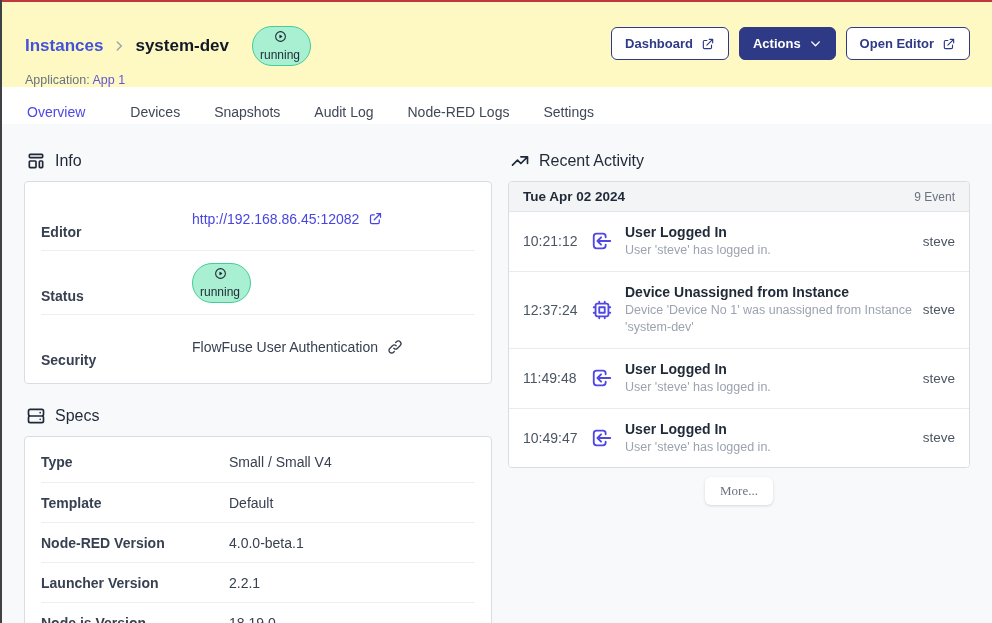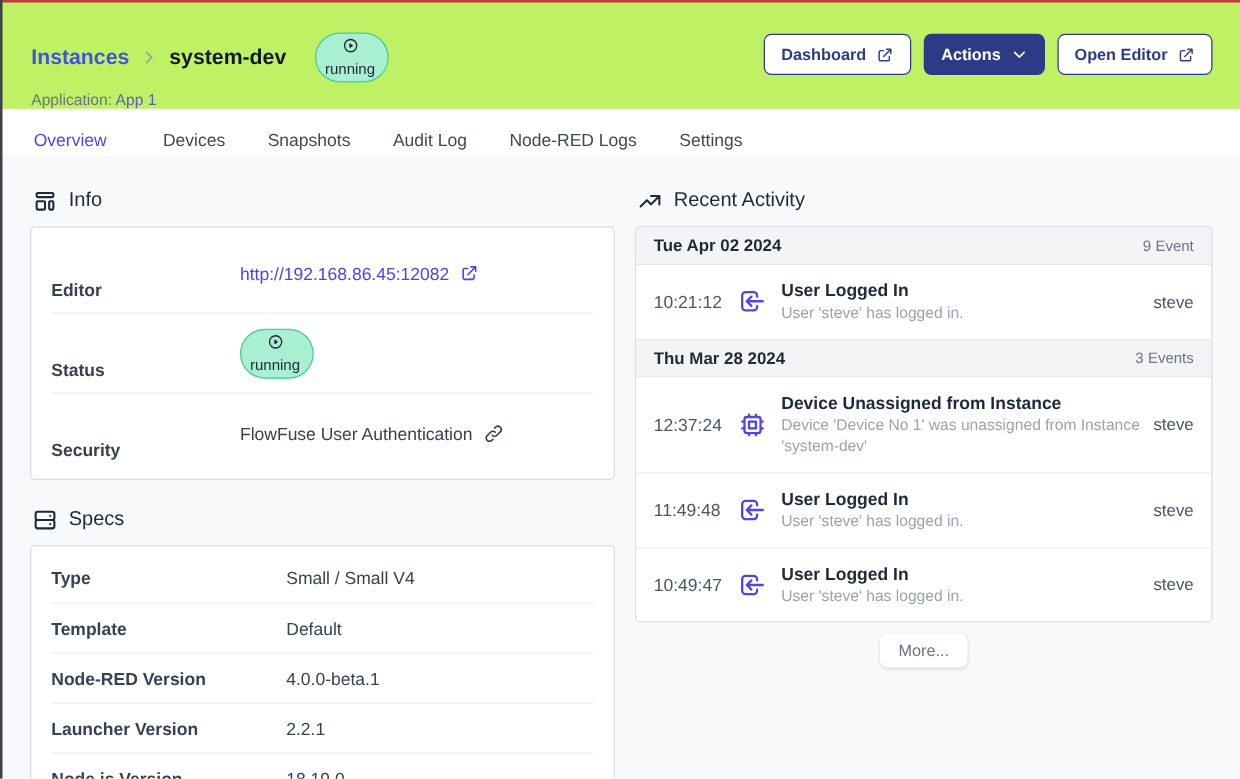--- a/index.html
+++ b/index.html
@@ -8,21 +8,21 @@
     font-family: "Liberation Sans", sans-serif;
     background: #ffffff;
     position: relative;
     overflow: hidden;
     color: #1F2937;
   }
   .top-line { position: absolute; top: 0; left: 0; right: 0; height: 2px; background: var(--top-bar-red, #C2383F); z-index: 20; }
   .left-line { position: absolute; top: 0; left: 0; bottom: 0; width: 2px; background: #3F4245; z-index: 20; }
 
   
-  .header { padding: 26px 40px 0 25px; position: relative; background: #bef264; }
+  .header { padding: 26px 40px 0 25px; position: relative; background: #fef9c3; }
   .breadcrumb { display: flex; align-items: center; gap: 9px; }
   .crumb-parent { color: var(--breadcrumb-link, #4353D9); font-weight: 700; font-size: 17px; text-decoration: none; cursor: pointer; }
   .crumb-sep-icon { width: 14px; height: 14px; color: #9CA3AF; }
   .crumb-current { color: #111827; font-weight: 700; font-size: 17px; }
   .badge {
     display: inline-flex; align-items: center; gap: 5px;
     background: var(--badge-bg, #A9EFD1); border: 1px solid var(--badge-border, #43CD99);
     border-radius: 999px; padding: 3px 10px 3px 7px;
     font-size: 12px; color: #1F2937; flex-direction: column;
   }
@@ -84,21 +84,21 @@
   .event:last-child { border-bottom: none; }
   .ev-time { width: 64px; flex: none; color: #4B5563; font-size: 14px; }
   .ev-icon { flex: none; width: 22px; height: 22px; margin: 0 12px 0 4px; color: var(--accent-indigo, #4F46E5); }
   .ev-body { flex: 1; min-width: 0; padding-right: 10px; }
   .ev-title { font-size: 14px; font-weight: 700; color: #1F2937; }
   .ev-desc { font-size: 12.5px; color: #9CA3AF; margin-top: 2px; line-height: 1.35; }
   .ev-user { flex: none; color: #4B5563; font-size: 13.5px; }
 
   .more-btn {
     display: block; margin: 9px auto 0; background: #fff; border: none; border-radius: 6px;
-    padding: 6px 15px; font-size: 13px; color: #6B7280; cursor: pointer; font-family: Liberation Sans, sans-serif;
+    padding: 6px 15px; font-size: 13px; color: #6B7280; cursor: pointer; font-family: Liberation Serif, serif;
     box-shadow: 0 1px 3px rgba(0,0,0,0.14);
   }
 </style>
 </head>
 <body>
 
 <div class="top-line"></div>
 <div class="left-line"></div>
 
 <div class="header">
@@ -252,24 +252,20 @@
           <span class="ev-time">10:21:12</span>
           <svg viewBox="0 0 24 24" fill="none" stroke="currentColor" stroke-width="2" stroke-linecap="round" stroke-linejoin="round" class="ev-icon">
             <path d="M11 16l-4-4m0 0l4-4m-4 4h14m-5 4v1a3 3 0 01-3 3H6a3 3 0 01-3-3V7a3 3 0 013-3h7a3 3 0 013 3v1"></path>
           </svg>
           <div class="ev-body">
             <div class="ev-title">User Logged In</div>
             <div class="ev-desc">User 'steve' has logged in.</div>
           </div>
           <span class="ev-user">steve</span>
         </div>
-        <div class="group-head">
-          <span class="group-date">Thu Mar 28 2024</span>
-          <span class="group-count">3 Events</span>
-        </div>
         <div class="event">
           <span class="ev-time">12:37:24</span>
           <svg viewBox="0 0 24 24" fill="none" stroke="currentColor" stroke-width="2" stroke-linecap="round" stroke-linejoin="round" class="ev-icon">
             <path d="M9 3v2m6-2v2M9 19v2m6-2v2M5 9H3m2 6H3m18-6h-2m2 6h-2M7 19h10a2 2 0 002-2V7a2 2 0 00-2-2H7a2 2 0 00-2 2v10a2 2 0 002 2zM9 9h6v6H9V9z"></path>
           </svg>
           <div class="ev-body">
             <div class="ev-title">Device Unassigned from Instance</div>
             <div class="ev-desc">Device 'Device No 1' was unassigned from Instance 'system-dev'</div>
           </div>
           <span class="ev-user">steve</span>

